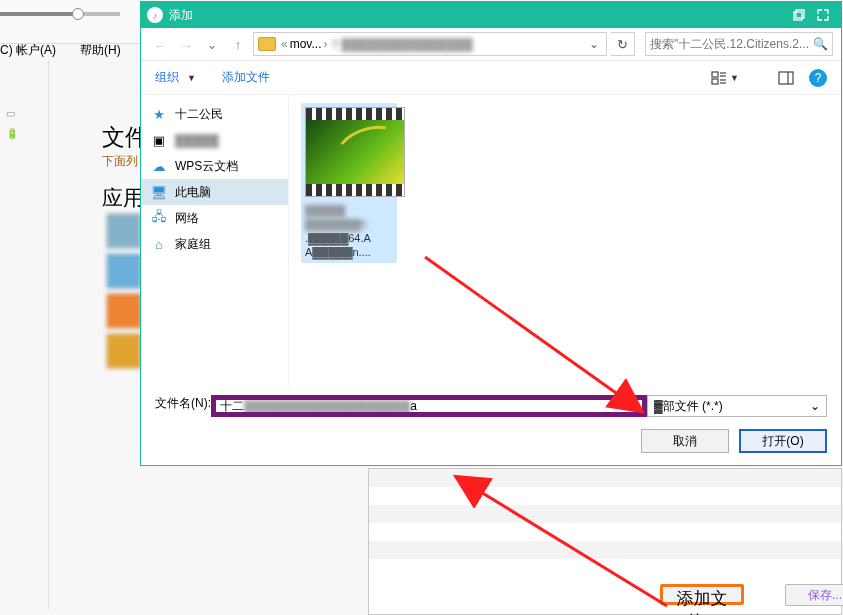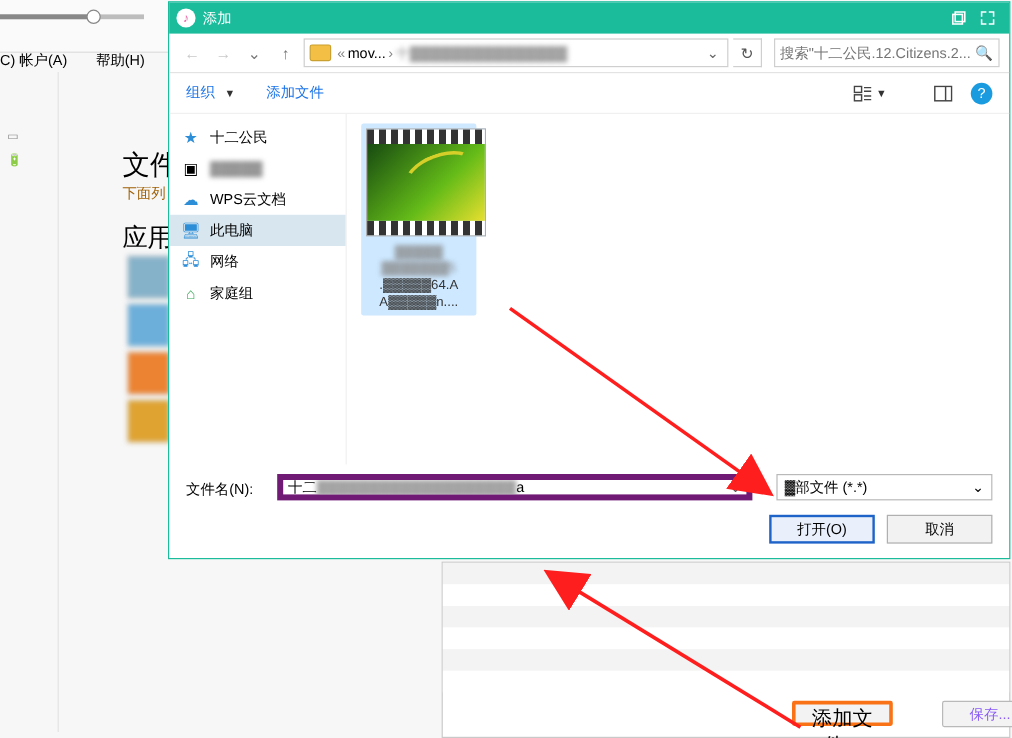--- a/index.html
+++ b/index.html
@@ -65,32 +65,32 @@
   .side-item .si-ico{ width:16px; height:16px; display:flex; align-items:center; justify-content:center; font-size:13px;}
   .side-item.sel{ background:#d7e6ef;}
   .side-item .blur{ filter:blur(2px); color:#777;}
   .si-quick{color:#2d8ed8;}
   .si-cloud{color:#2d8ed8;}
   .si-pc{color:#2d8ed8;}
   .si-net{color:#2d8ed8;}
   .si-home{color:#33aa55;}
 
   .file-area{ flex:1; padding:8px 12px; position:relative;}
-  .file-tile{ width:96px; text-align:center; font-size:11px; color:#333;}
+  .file-tile{ width:96px; font-size:11px; color:#333;}
   .file-tile.sel .thumb-box{ background:#cde8ff;}
   .file-tile.sel{ background:#cde8ff; padding:4px; border-radius:2px;}
   .thumb-box{ width:100px; height:90px; margin:0 auto 6px; background:#fff; border:1px solid #aeaeae; display:flex; flex-direction:column;}
   .thumb-strip{ height:12px; background:repeating-linear-gradient(90deg,#333 0 6px,#fff 6px 10px);}
   .thumb-img{ flex:1; background:linear-gradient(135deg,#174a11 0%, #64bb18 60%, #e7df2f 100%); position:relative;}
   .thumb-img::after{content:"";position:absolute;right:6px;top:8px;width:56px;height:28px;border:3px solid #d6cf2a;border-color:#d6cf2a transparent transparent transparent;border-radius:50%;transform:rotate(-20deg);} 
   .file-name{ line-height:14px; word-break:break-all;}
   .file-name .blur{ filter:blur(2px); color:#888;}
 
   .dlg-footer{ height:80px; padding:8px 14px 12px; font-size:12px; display:flex; flex-direction:column; gap:12px;}
-  .fn-row{ display:flex; align-items:flex-end; gap:20px;}
+  .fn-row{ display:flex; align-items:flex-start; gap:0;}
   .fn-label{ white-space:nowrap;}
   .fn-input{ flex:1; height:22px; border:5px solid #701a75; padding:0 4px; display:flex; align-items:center; overflow:hidden;}
   .fn-input .blur{ filter:blur(2px); color:#888;}
   .fn-input .dd{ margin-left:auto; color:#555;}
   .fn-type{ width:180px; height:22px; border:1px solid #b9b9b9; padding:0 6px; display:flex; align-items:center;}
   .fn-type .dd{ margin-left:auto;}
   .btn-row{ display:flex; justify-content:flex-end; gap:10px;}
   .btn{ width:88px; height:24px; border:1px solid #b0b0b0; background:#f2f2f2; font-size:12px; cursor:pointer;}
   .btn.primary{ border:2px solid #1e63c8; background:#eaf0fb;}
 
@@ -252,22 +252,22 @@
         <span>a</span>
         <span class="dd">⌄</span>
       </div>
       <div class="fn-type">
         <span class="blur">▓</span>
           <span>部文件 (*.*)</span>
         <span class="dd">⌄</span>
       </div>
     </div>
     <div class="btn-row">
+      <button class="btn">取消</button>
       <button class="btn primary">打开(O)</button>
-      <button class="btn">取消</button>
     </div>
   </div>
 </div>
 
 <svg class="arrow-svg">
   <defs>
     <marker id="ah" markerWidth="12" markerHeight="12" refX="10" refY="6" orient="auto">
       <path d="M0,0 L12,6 L0,12 Z" fill="#ff1e1e"></path>
     </marker>
   </defs>

